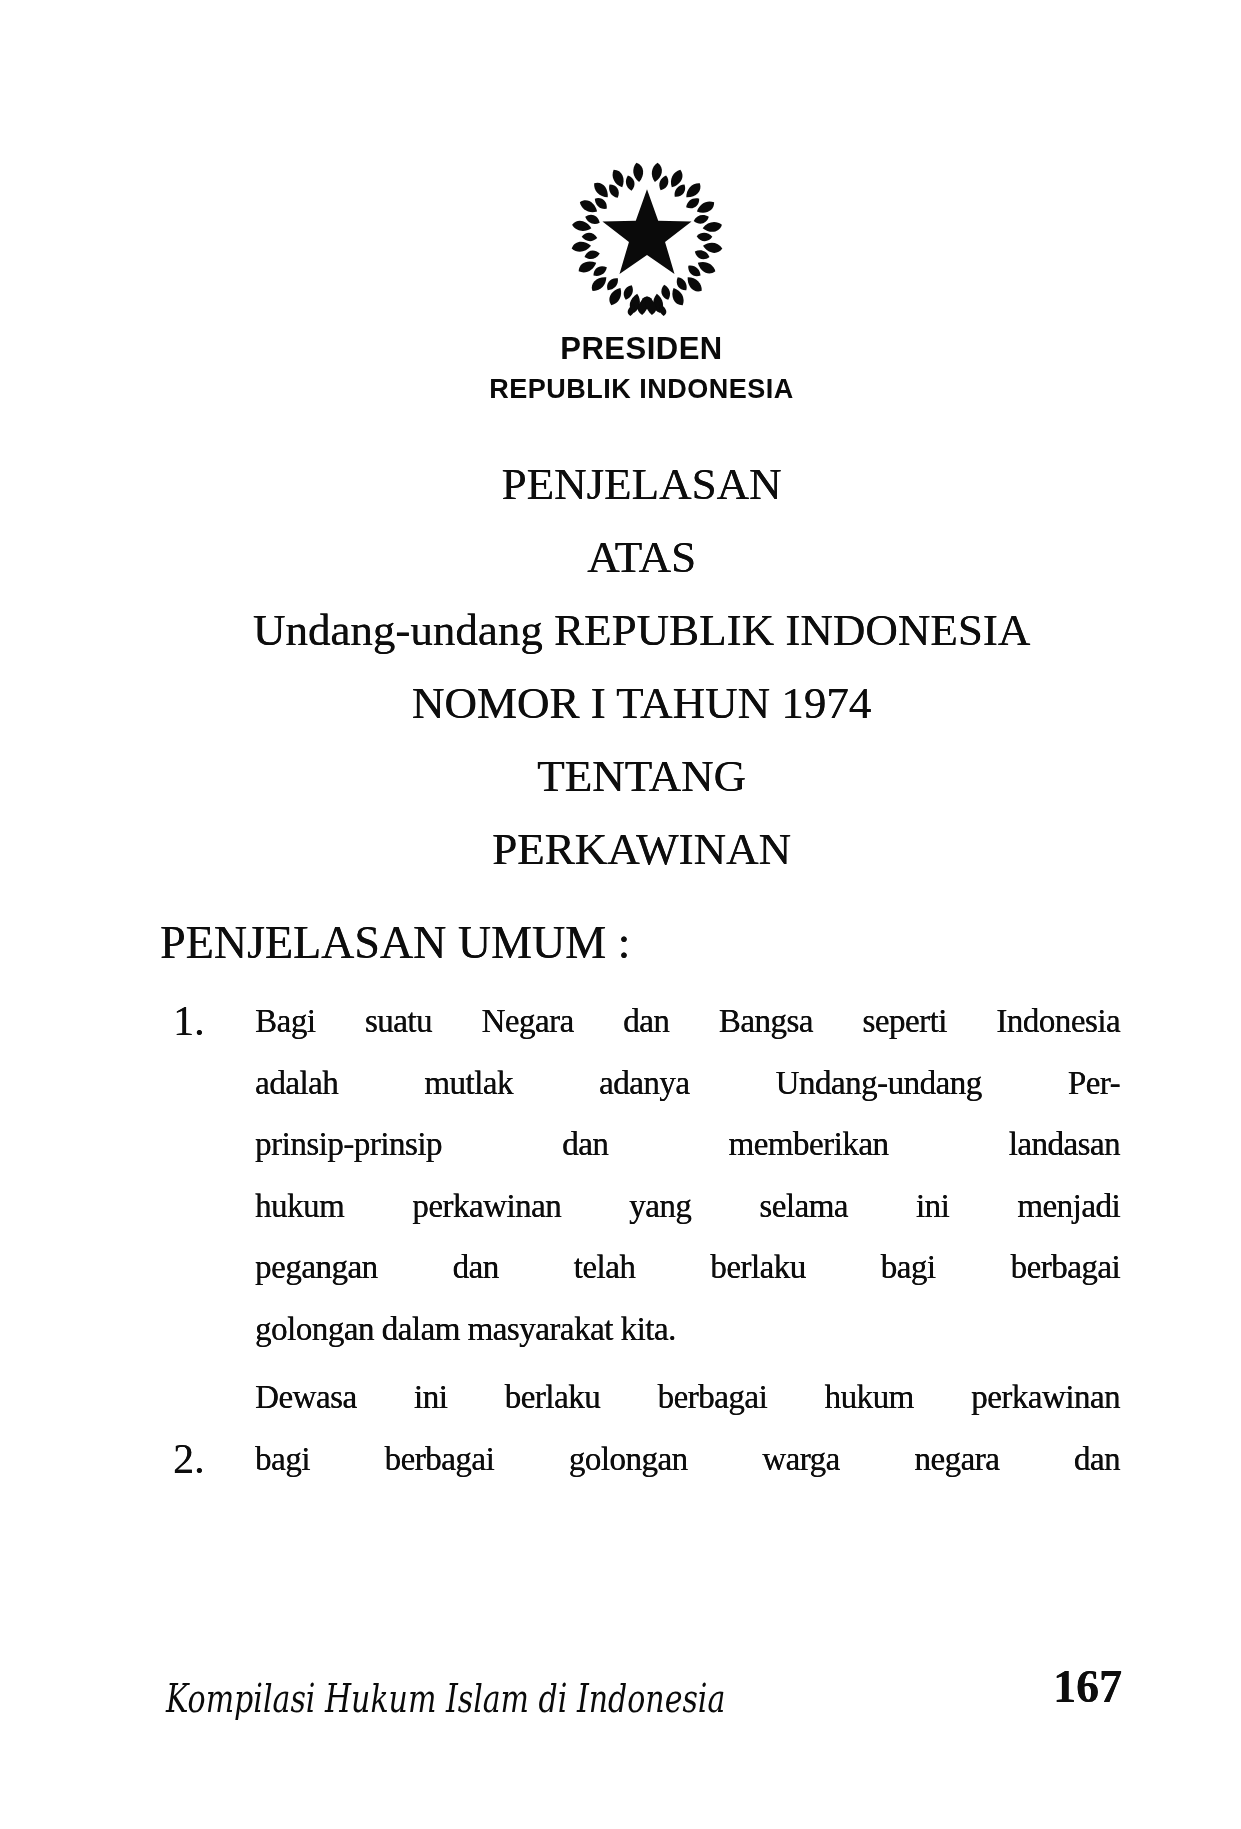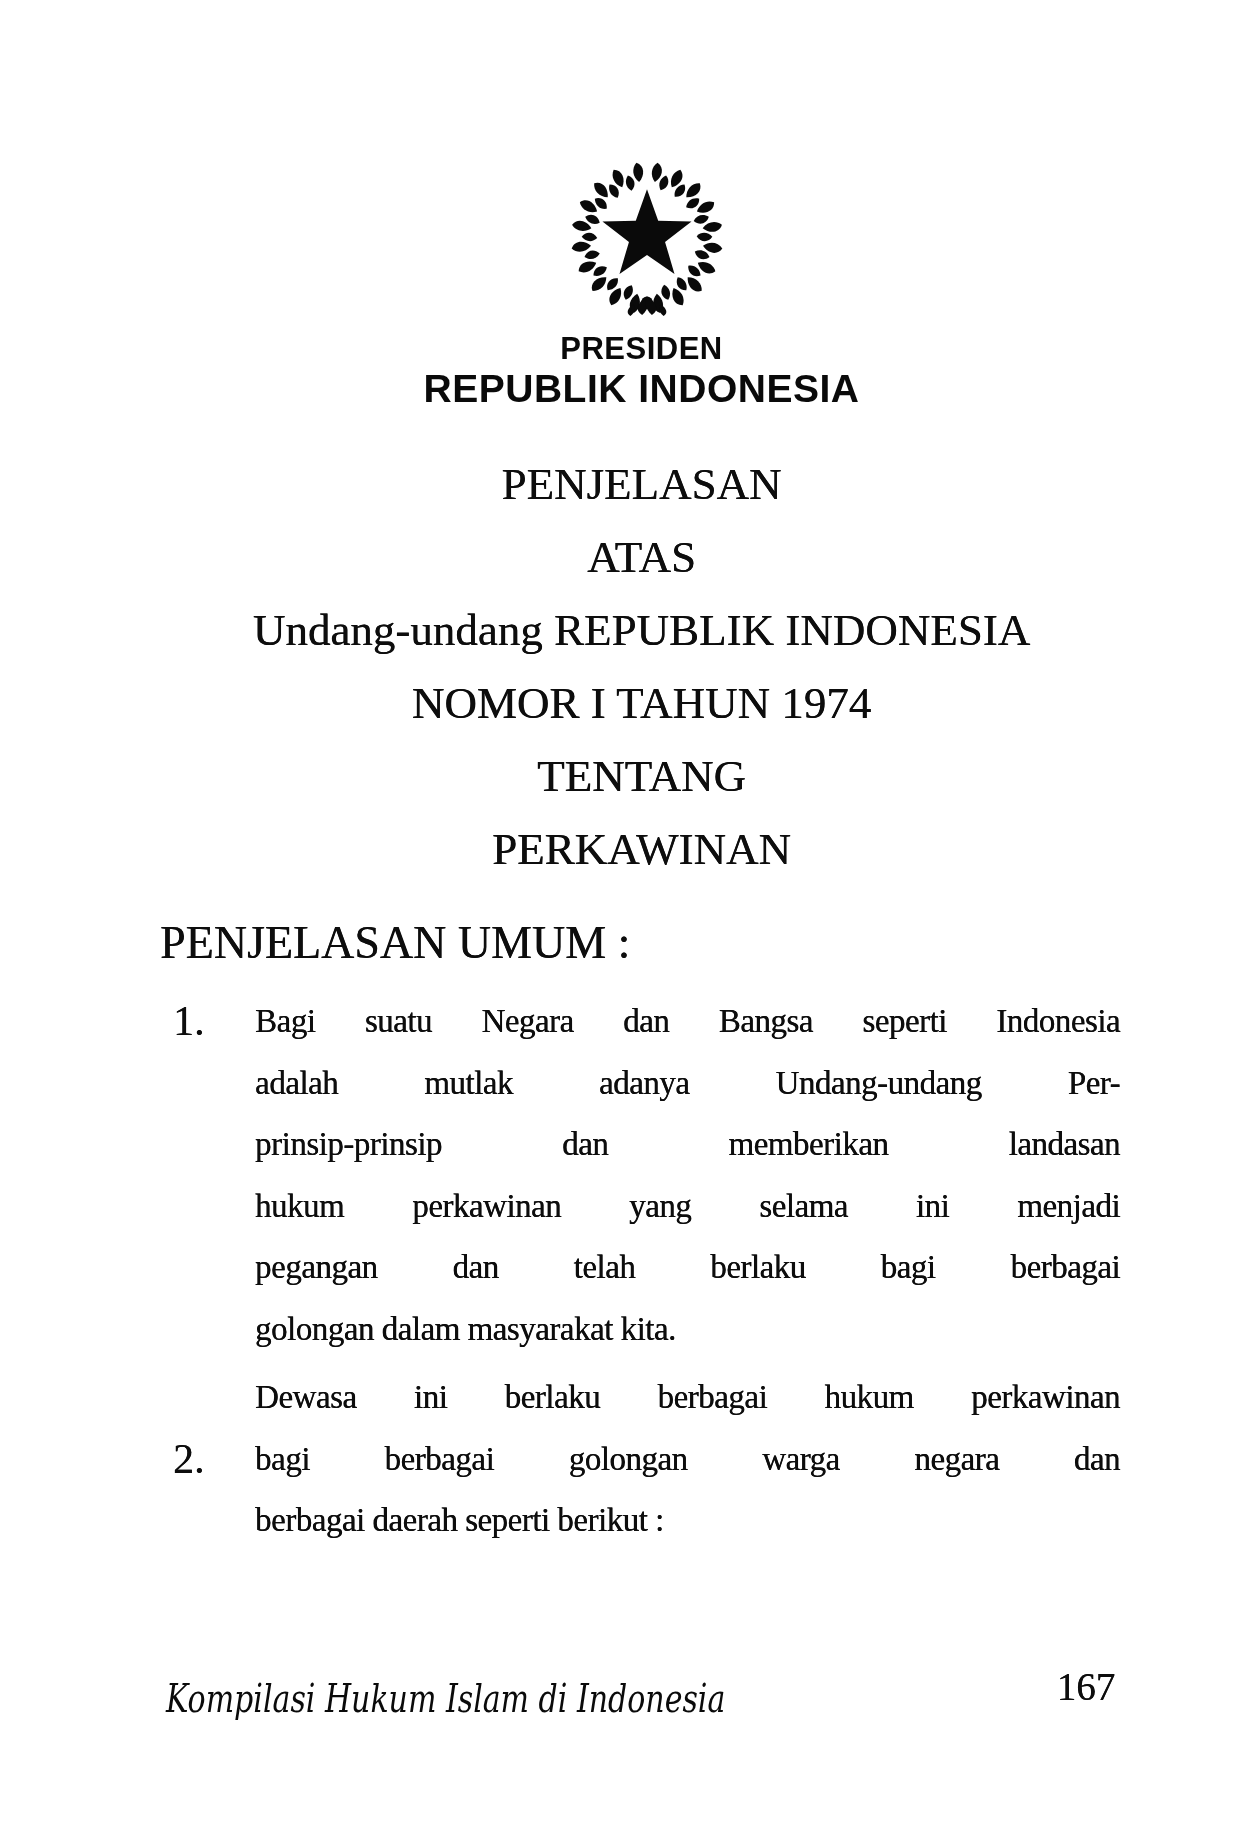--- a/index.html
+++ b/index.html
@@ -23,21 +23,21 @@
   }
 
   .emblem { left: 569px; top: 158px; width: 156px; height: 160px; }
 
   .hdr-sans {
     font-family: "Liberation Sans", sans-serif;
     font-weight: bold;
     color: #0a0a0a;
   }
   .presiden { top: 334px; font-size: 31px; line-height: 30px; letter-spacing: 0.5px; }
-  .republik { top: 372px; font-size: 39px; line-height: 34px; letter-spacing: 0.5px; }
+  .republik { top: 372px; font-size: 27px; line-height: 34px; letter-spacing: 0.5px; }
 
   .title-block { top: 448px; }
   .title-line {
     font-size: 45px;
     line-height: 73px;
     text-shadow: 0.35px 0 0 currentColor;
   }
 
   .section-heading {
     left: 160px;
@@ -77,24 +77,25 @@
     line-height: 44px;
     transform: scaleX(0.75);
     transform-origin: left top;
     letter-spacing: 0px;
     color: #0a0a0a;
   }
   .footer-pagenum {
     left: 1050px;
     top: 1662px;
     width: 72px;
-    text-align: center;
-    font-size: 39px;
+    text-align: right;
+    font-size: 46px;
     line-height: 50px;
     text-shadow: 0.35px 0 0 currentColor;
+    font-weight: bold;
   }
 
   svg .ink { fill: #0a0a0a; }
 </style>
 </head>
 <body>
 
 <svg class="abs emblem" viewBox="0 0 160 160" xmlns="http://www.w3.org/2000/svg">
   <defs>
     <path id="leafA" class="ink" d="M80,2 C88,6 87,16 80,22 C74,16 74,7 80,2 Z"></path>
@@ -170,17 +171,16 @@
   <div class="bline">prinsip-prinsip dan memberikan landasan</div>
   <div class="bline">hukum perkawinan yang selama ini menjadi</div>
   <div class="bline">pegangan dan telah berlaku bagi berbagai</div>
   <div class="bline last">golongan dalam masyarakat kita.</div>
 </div>
 
 <div class="abs para-number n2">2.</div>
 <div class="abs para-body p2">
   <div class="bline">Dewasa ini berlaku berbagai hukum perkawinan</div>
   <div class="bline">bagi berbagai golongan warga negara dan</div>
-  <div class="bline last">berbagai daerah seperti berikut :</div>
 </div>
 
 <div class="abs footer-book">Kompilasi Hukum Islam di Indonesia</div>
 <div class="abs footer-pagenum">167</div>
 
 </body></html>

